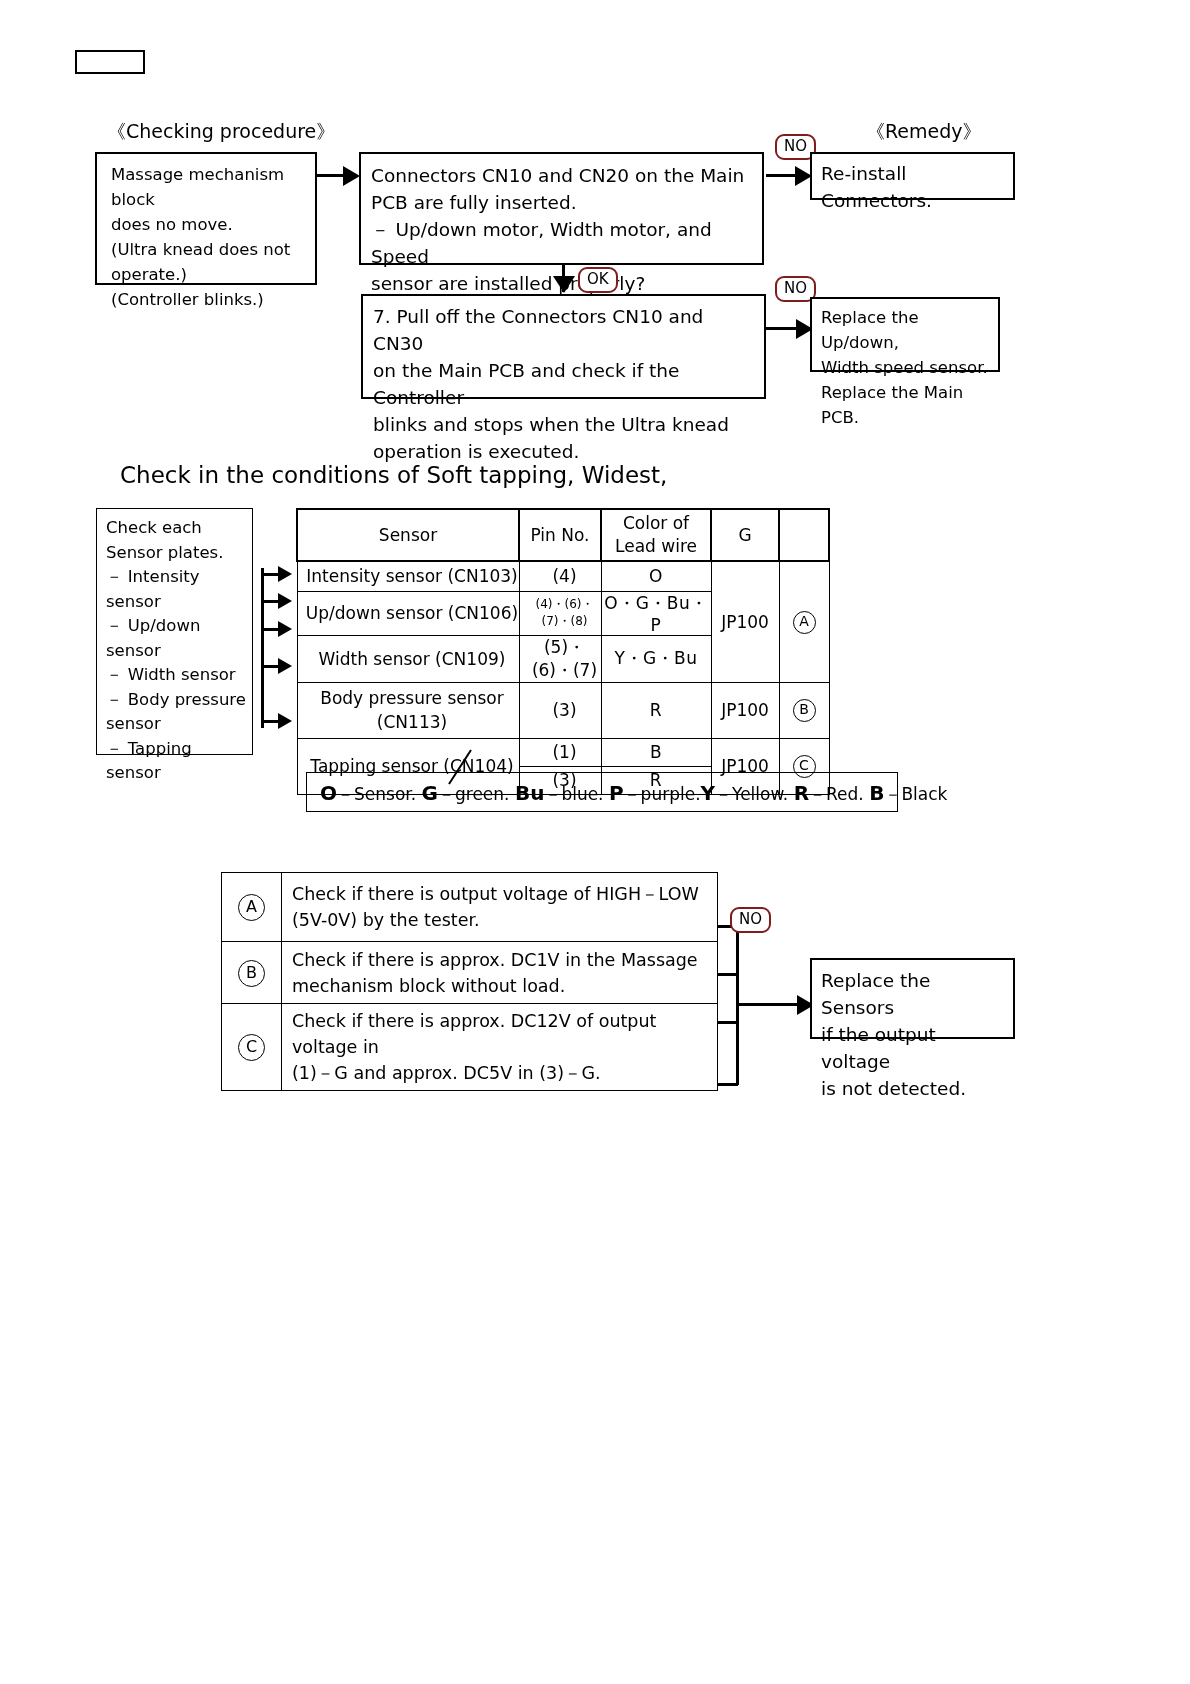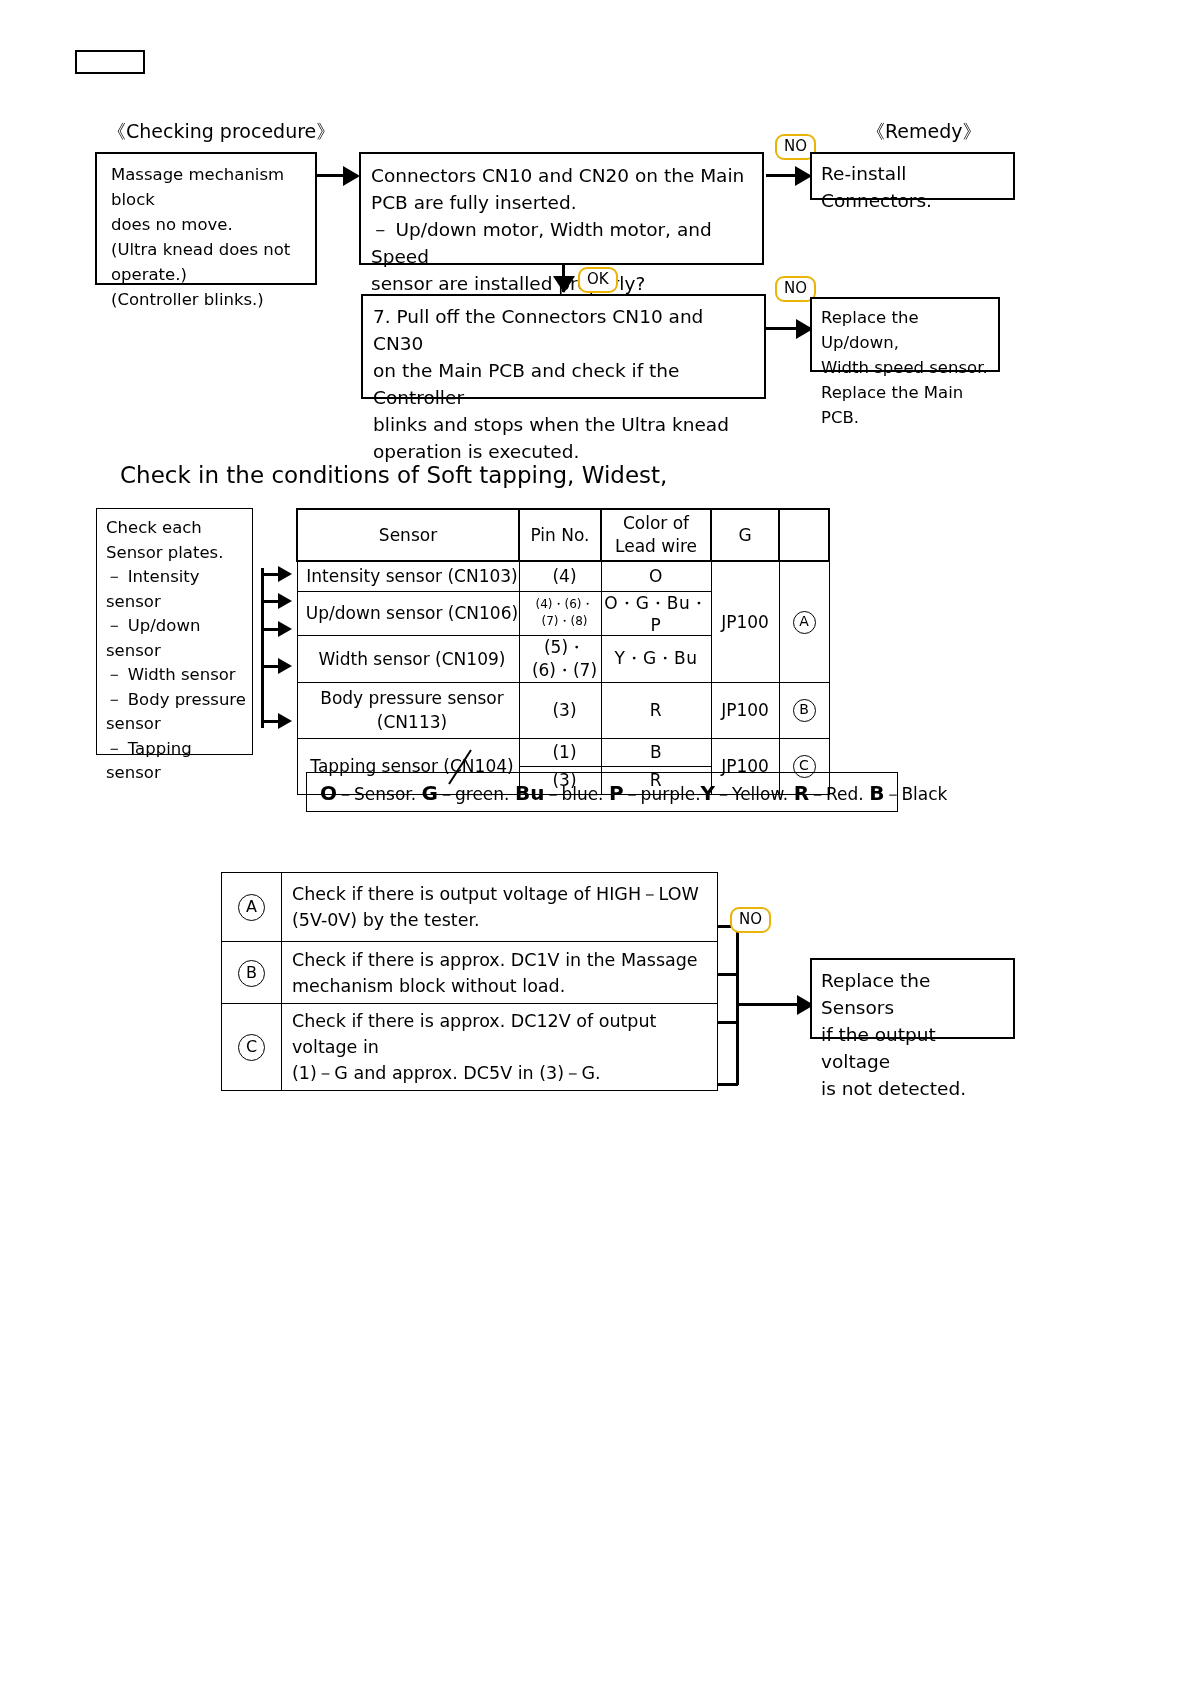--- a/index.html
+++ b/index.html
@@ -73,21 +73,21 @@
     position: absolute;
     width: 0; height: 0;
     border-left: 11px solid transparent;
     border-right: 11px solid transparent;
     border-top: 17px solid #000;
   }
 
   
   .pill {
     position: absolute;
-    border: 2px solid #eab308;
+    border: 2px solid #7f1d1d;
     border-radius: 9px;
     background: #fff;
     font-size: 15px;
     line-height: 1;
     padding: 3px 7px 4px 7px;
     text-align: center;
     white-space: nowrap;
   }
 
   

